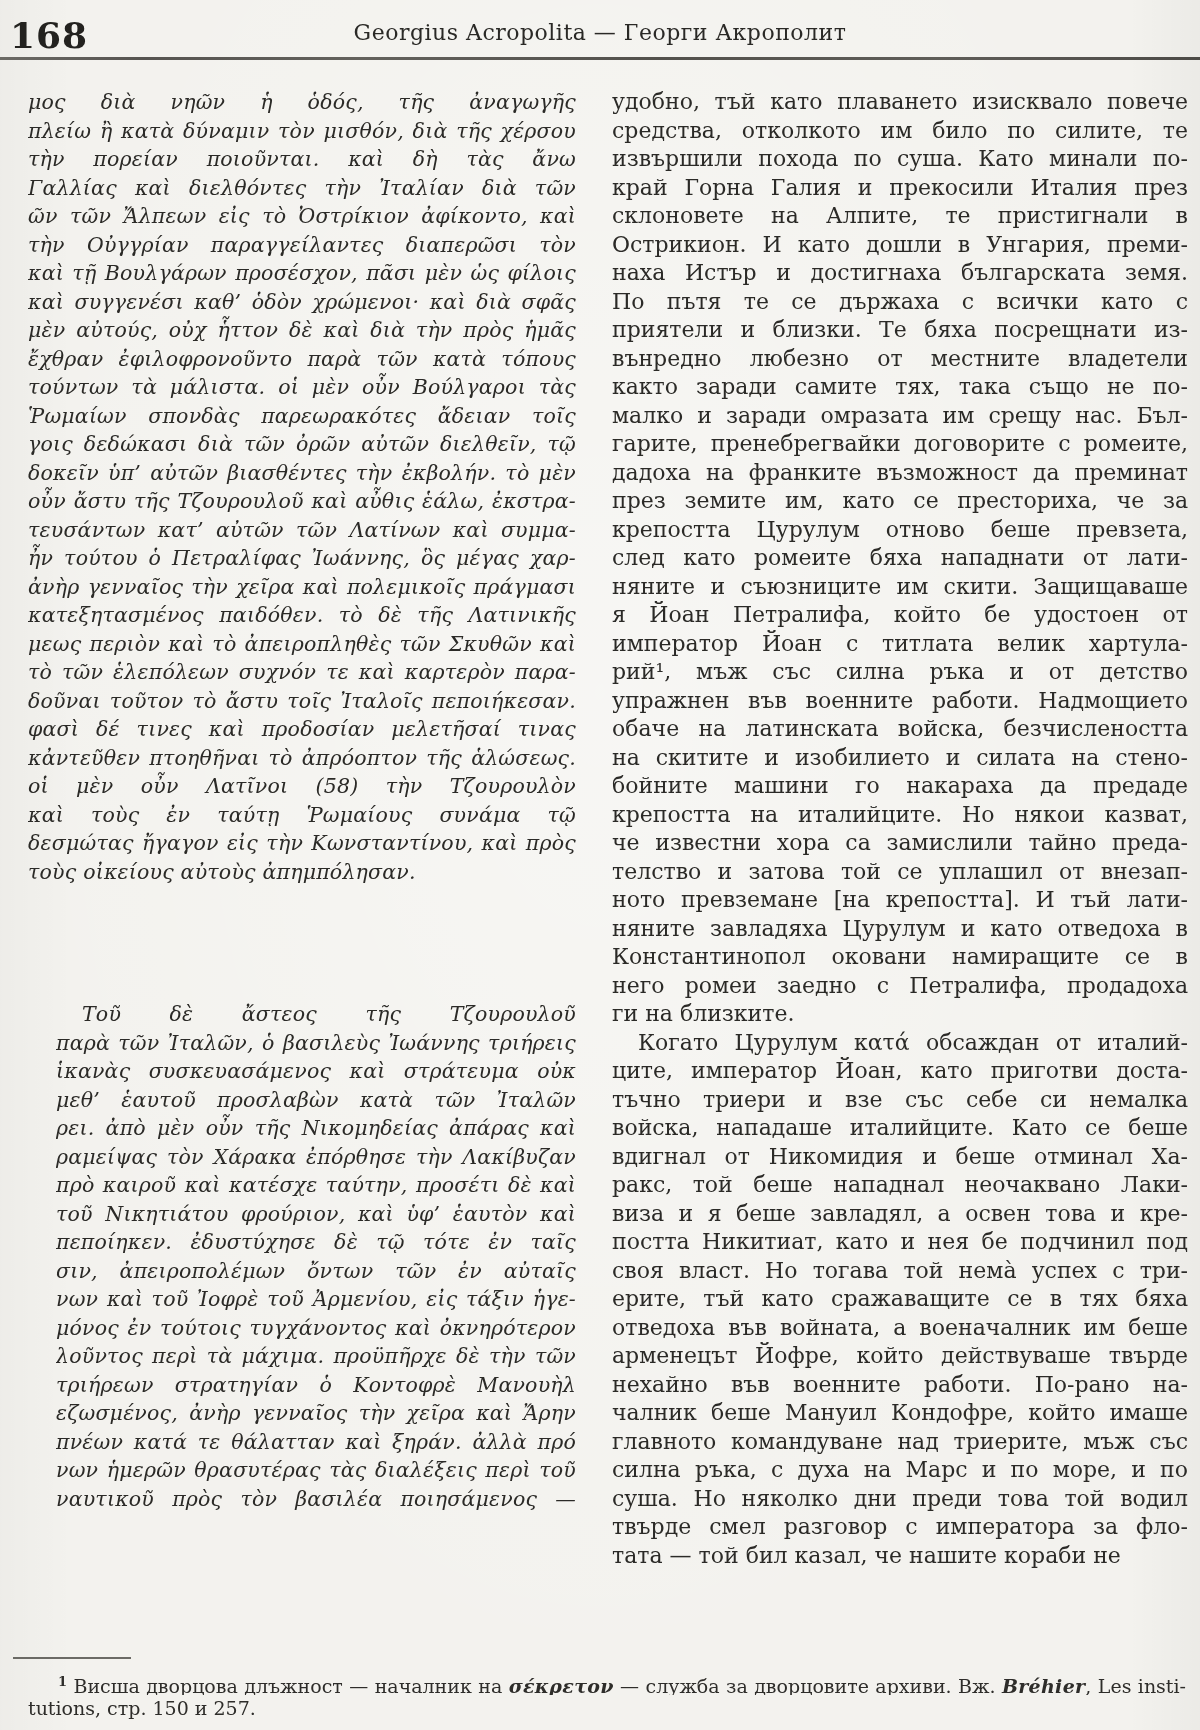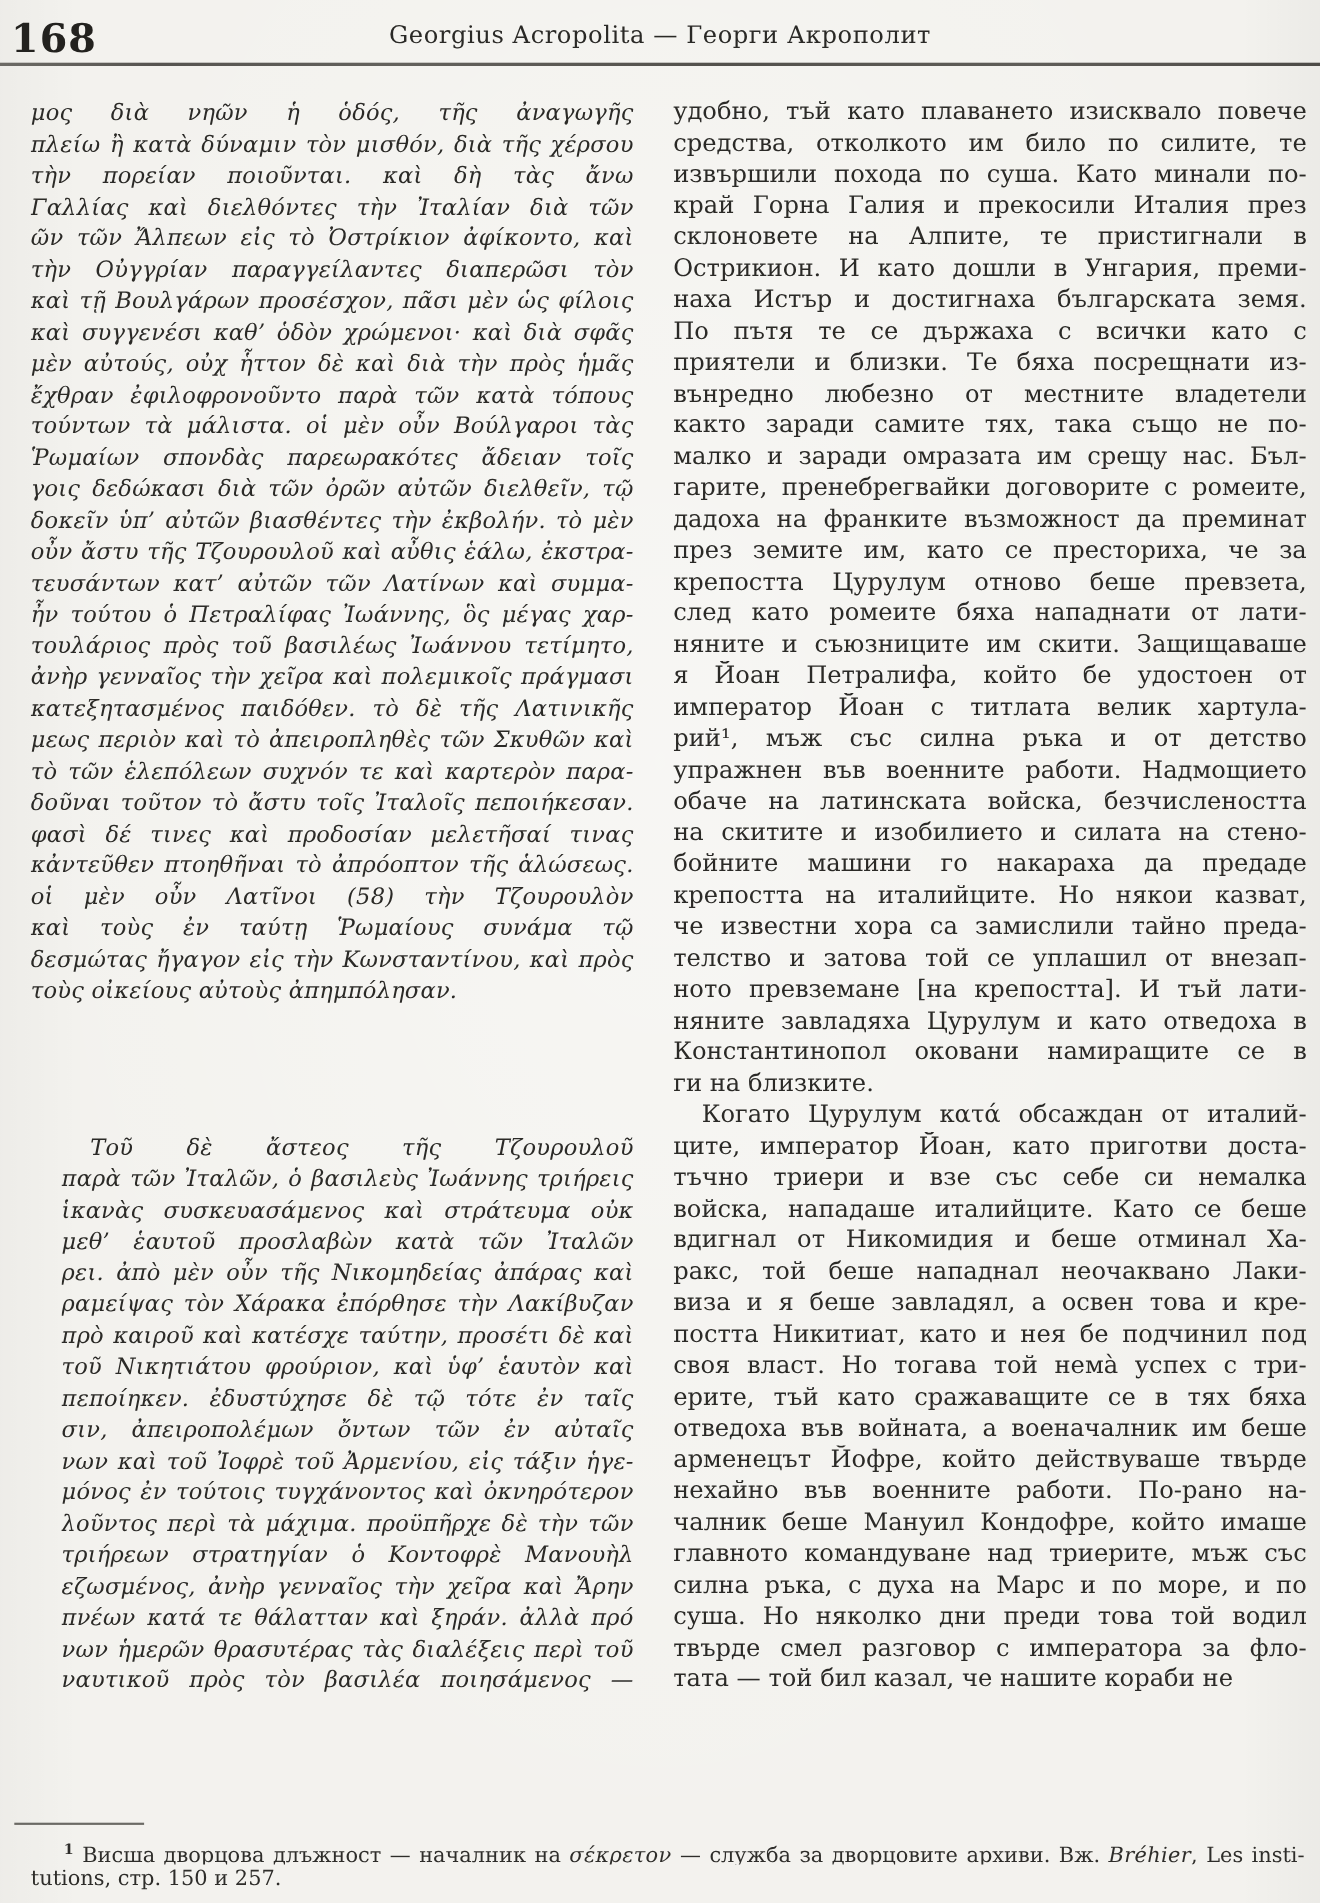--- a/index.html
+++ b/index.html
@@ -51,21 +51,21 @@
     position:absolute;left:13px;top:1657px;width:118px;height:2px;
     background:#4a4843;opacity:.8;
   }
   #footnote{
     position:absolute;left:28px;top:1668px;width:1158px;
     font-size:19px;color:#2e2d2a;
   }
   .fnline{height:27px;line-height:27px;overflow:hidden;}
   #footnote-line1{text-align:justify;text-align-last:justify;text-indent:30px;}
   #footnote-line2{text-align:left;}
-  .fn-italic{font-style:italic;font-weight:normal;letter-spacing:.3px;}
+  .fn-italic{font-style:italic;font-weight:bold;letter-spacing:.3px;}
   .fn-sup{vertical-align:super;font-size:13px;font-weight:bold;}
 </style>
 </head>
 <body>
 
 <div id="scan-page">
 
   <div id="page-number">168</div>
 
   <div id="header-title">Georgius Acropolita — Георги Акрополит</div>
@@ -84,21 +84,20 @@
         <div class="pline">καὶ συγγενέσι καθ’ ὁδὸν χρώμενοι· καὶ διὰ σφᾶς</div>
         <div class="pline">μὲν αὐτούς, οὐχ ἧττον δὲ καὶ διὰ τὴν πρὸς ἡμᾶς</div>
         <div class="pline">ἔχθραν ἐφιλοφρονοῦντο παρὰ τῶν κατὰ τόπους κρα-</div>
         <div class="pline">τούντων τὰ μάλιστα. οἱ μὲν οὖν Βούλγαροι τὰς μετὰ</div>
         <div class="pline">Ῥωμαίων σπονδὰς παρεωρακότες ἄδειαν τοῖς Φράγ-</div>
         <div class="pline">γοις δεδώκασι διὰ τῶν ὀρῶν αὐτῶν διελθεῖν, τῷ</div>
         <div class="pline">δοκεῖν ὑπ’ αὐτῶν βιασθέντες τὴν ἐκβολήν. τὸ μὲν</div>
         <div class="pline">οὖν ἄστυ τῆς Τζουρουλοῦ καὶ αὖθις ἑάλω, ἐκστρα-</div>
         <div class="pline">τευσάντων κατ’ αὐτῶν τῶν Λατίνων καὶ συμμα-</div>
         <div class="pline">ἦν τούτου ὁ Πετραλίφας Ἰωάννης, ὃς μέγας χαρ-</div>
-        <div class="pline">τουλάριος πρὸς τοῦ βασιλέως Ἰωάννου τετίμητο,</div>
         <div class="pline">ἀνὴρ γενναῖος τὴν χεῖρα καὶ πολεμικοῖς πράγμασι</div>
         <div class="pline">κατεξητασμένος παιδόθεν. τὸ δὲ τῆς Λατινικῆς δυνά-</div>
         <div class="pline">μεως περιὸν καὶ τὸ ἀπειροπληθὲς τῶν Σκυθῶν καὶ</div>
         <div class="pline">τὸ τῶν ἑλεπόλεων συχνόν τε καὶ καρτερὸν παρα-</div>
         <div class="pline">δοῦναι τοῦτον τὸ ἄστυ τοῖς Ἰταλοῖς πεποιήκεσαν.</div>
         <div class="pline">φασὶ δέ τινες καὶ προδοσίαν μελετῆσαί τινας κρύφα,</div>
         <div class="pline">κἀντεῦθεν πτοηθῆναι τὸ ἀπρόοπτον τῆς ἁλώσεως.</div>
         <div class="pline">οἱ μὲν οὖν Λατῖνοι (58) τὴν Τζουρουλὸν ἐχειρώσαντο,</div>
         <div class="pline">καὶ τοὺς ἐν ταύτῃ Ῥωμαίους συνάμα τῷ Πετραλίφᾳ</div>
         <div class="pline">δεσμώτας ἤγαγον εἰς τὴν Κωνσταντίνου, καὶ πρὸς</div>
@@ -152,20 +151,21 @@
         <div class="pline">упражнен във военните работи. Надмощието</div>
         <div class="pline">обаче на латинската войска, безчислеността</div>
         <div class="pline">на скитите и изобилието и силата на стено-</div>
         <div class="pline">бойните машини го накараха да предаде</div>
         <div class="pline">крепостта на италийците. Но някои казват,</div>
         <div class="pline">че известни хора са замислили тайно преда-</div>
         <div class="pline">телство и затова той се уплашил от внезап-</div>
         <div class="pline">ното превземане [на крепостта]. И тъй лати-</div>
         <div class="pline">няните завладяха Цурулум и като отведоха в</div>
         <div class="pline">Константинопол оковани намиращите се в</div>
+        <div class="pline">него ромеи заедно с Петралифа, продадоха</div>
         <div class="pline plast">ги на близките.</div>
       </div>
       <div class="para">
         <div class="pline pindent">Когато Цурулум κατά обсаждан от италий-</div>
         <div class="pline">ците, император Йоан, като приготви доста-</div>
         <div class="pline">тъчно триери и взе със себе си немалка</div>
         <div class="pline">войска, нападаше италийците. Като се беше</div>
         <div class="pline">вдигнал от Никомидия и беше отминал Ха-</div>
         <div class="pline">ракс, той беше нападнал неочаквано Лаки-</div>
         <div class="pline">виза и я беше завладял, а освен това и кре-</div>

